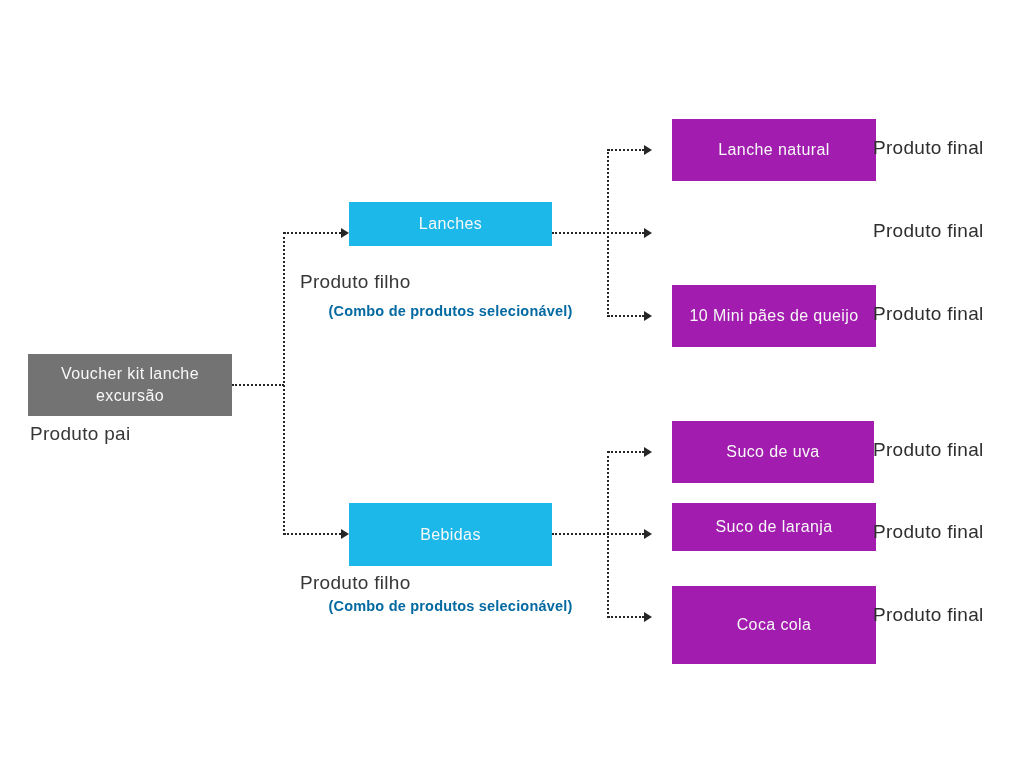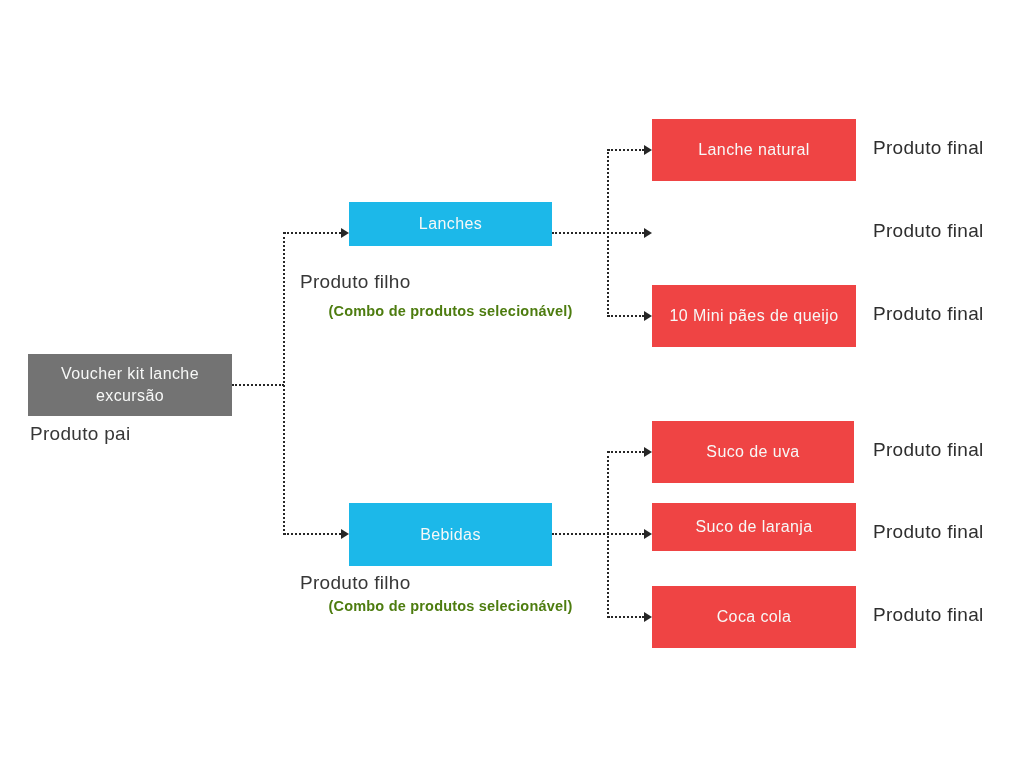--- a/index.html
+++ b/index.html
@@ -23,31 +23,31 @@
     text-align: center;
     color: #f7f8f7;
     font-size: 16px;
     letter-spacing: 0.4px;
     line-height: 1.35;
     padding: 0 12px;
     box-sizing: border-box;
   }
   .box.root  { background: #737373; }
   .box.child { background: #1cb8e9; }
-  .box.leaf  { background: #ef4444; }
+  .box.leaf  { background: #a21caf; margin-left: 20px; }
   .caption {
     position: absolute;
     color: #373737;
     font-size: 19px;
     letter-spacing: 0.3px;
   }
   .subcaption {
     position: absolute;
     text-align: center;
-    color: #4d7c0f;
+    color: #0369a1;
     font-size: 14.5px;
     font-weight: bold;
     letter-spacing: 0.2px;
   }
   .final-label {
     position: absolute;
     color: #2e2e2e;
     font-size: 19px;
     letter-spacing: 0.3px;
     white-space: nowrap;
@@ -94,21 +94,21 @@
 
   <div class="box leaf" style="left:652px; top:285px; width:204px; height:62px;">10 Mini pães de queijo</div>
   <div class="final-label" style="left:873px; top:303px;">Produto final</div>
 
   <div class="box leaf" style="left:652px; top:421px; width:202px; height:62px;">Suco de uva</div>
   <div class="final-label" style="left:873px; top:439px;">Produto final</div>
 
   <div class="box leaf" style="left:652px; top:503px; width:204px; height:48px;">Suco de laranja</div>
   <div class="final-label" style="left:873px; top:521px;">Produto final</div>
 
-  <div class="box leaf" style="left:652px; top:586px; width:204px; height:62px;">Coca cola</div>
+  <div class="box leaf" style="left:652px; top:586px; width:204px; height:78px;">Coca cola</div>
   <div class="final-label" style="left:873px; top:604px;">Produto final</div>
 
   <div class="hline" style="left:232px; top:384px; width:52px;"></div>
   <div class="vline" style="left:283px; top:232px; height:303px;"></div>
   <div class="hline" style="left:284px; top:232px; width:57px;"></div>
   <div class="arrow" style="left:341px; top:228px;"></div>
   <div class="hline" style="left:284px; top:533px; width:57px;"></div>
   <div class="arrow" style="left:341px; top:529px;"></div>
 
   <div class="hline" style="left:552px; top:232px; width:92px;"></div>

